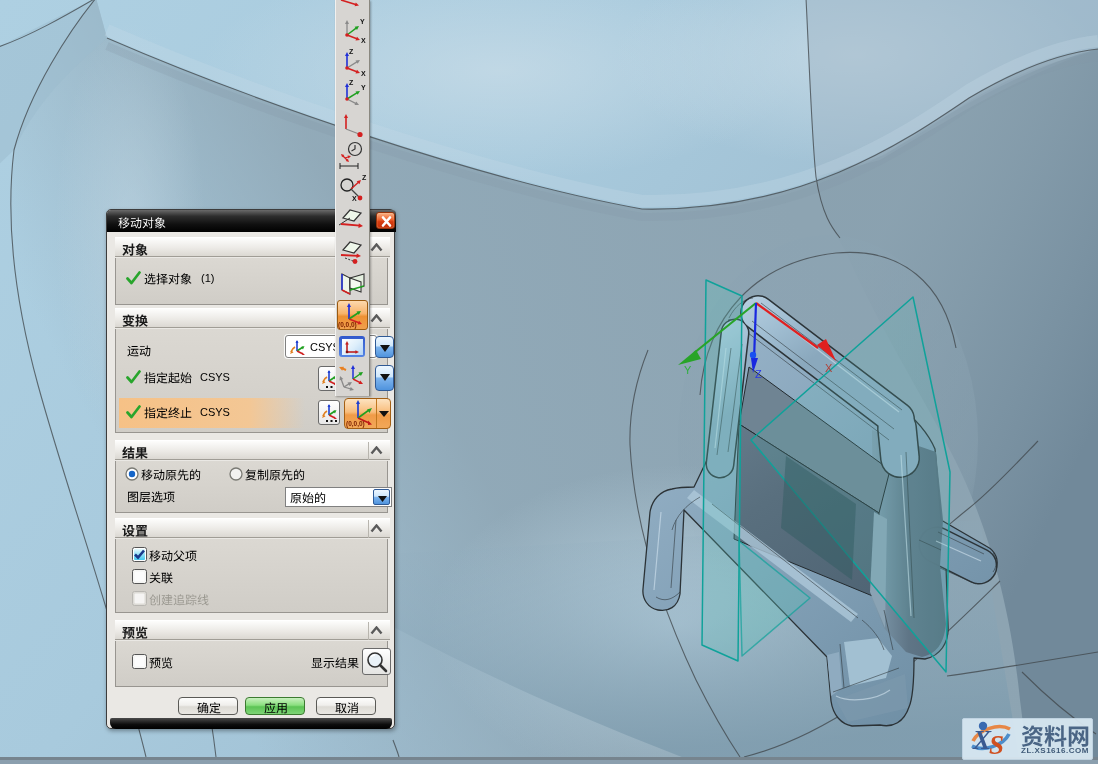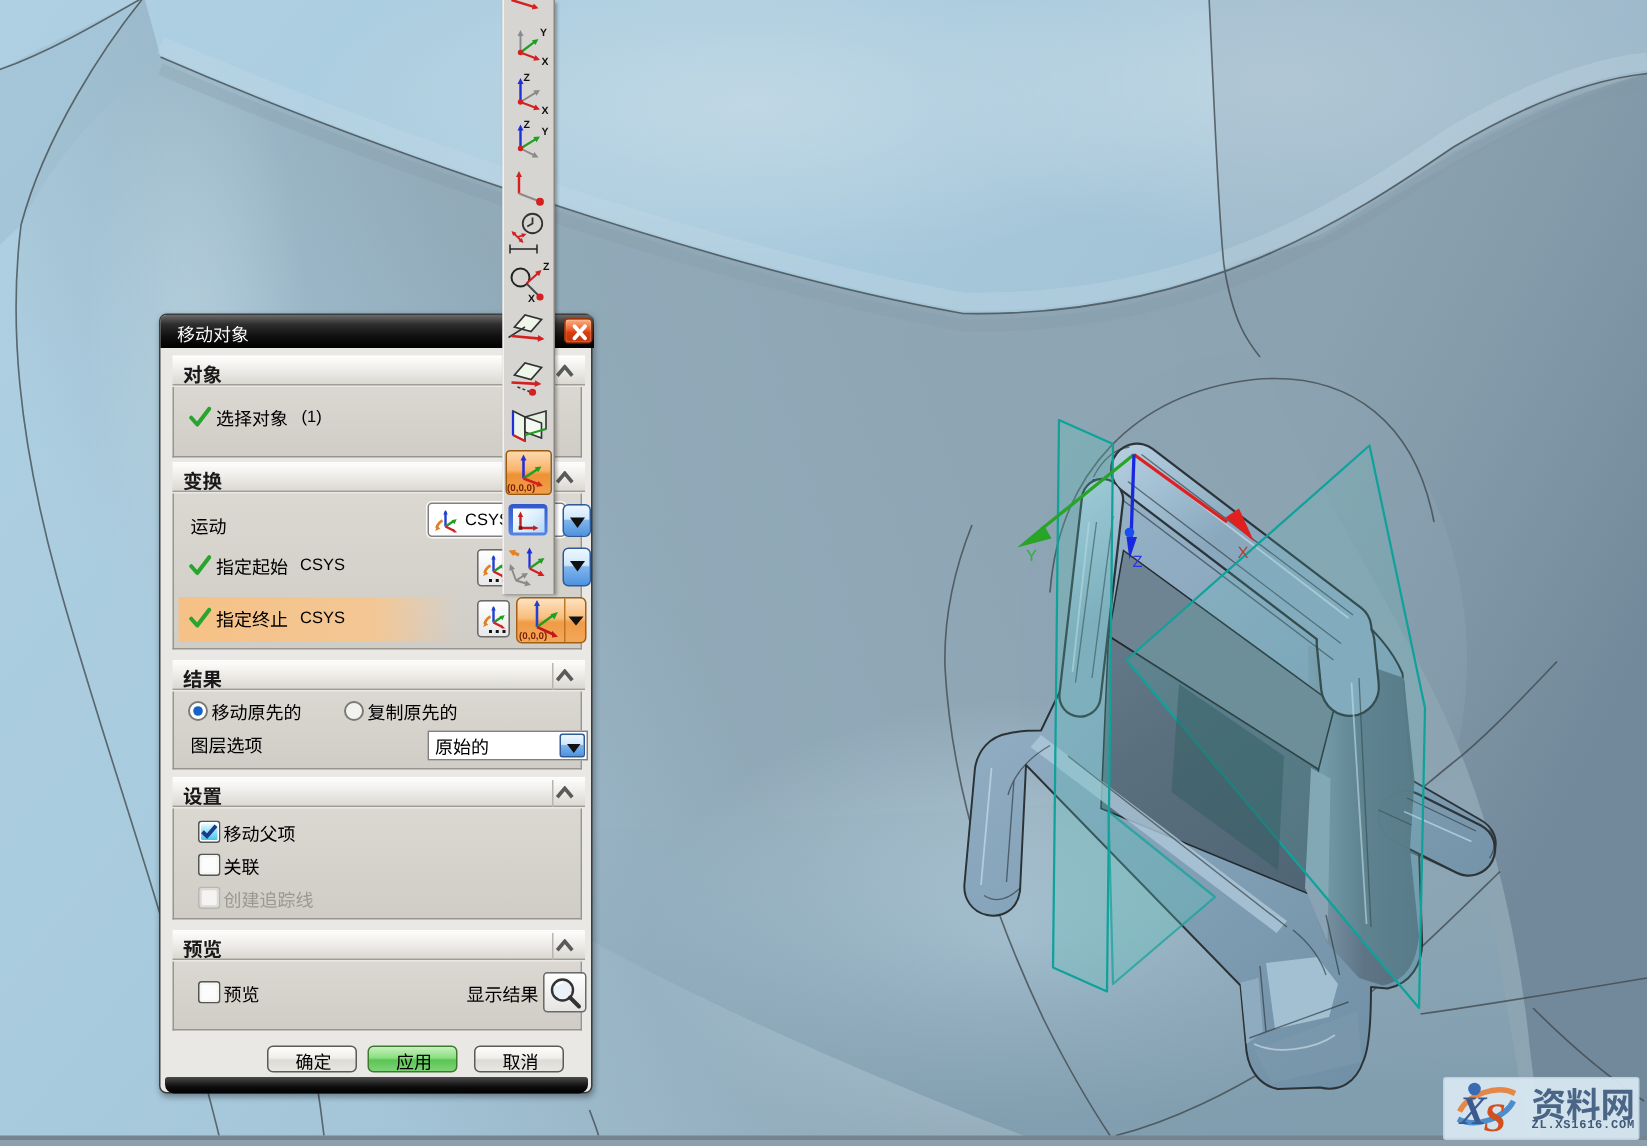--- a/index.html
+++ b/index.html
@@ -218,21 +218,21 @@
  <text x="10" y="32" font-family="Liberation Serif,serif" font-style="italic" font-weight="bold" font-size="27" fill="#3a5a90">X</text>
  <text x="26" y="37" font-family="Liberation Serif,serif" font-style="italic" font-weight="bold" font-size="27" fill="#d05020">S</text>
 </svg>
 <div style="position:absolute;left:1021px;top:719px">
       <svg width="70" height="33" viewBox="0 0 70 33" fill="#4a6585" xmlns="http://www.w3.org/2000/svg">
         <path transform="translate(0.0,25.8) scale(0.023000,-0.023000)" d="M71 744 131 824Q165 812 204 795Q242 778 278 759Q313 740 336 723L274 633Q252 650 218 670Q183 691 145 710Q107 730 71 744ZM43 516Q100 532 178 556Q257 581 338 608L358 506Q287 480 214 454Q141 428 79 406ZM464 842 576 825Q551 751 509 682Q467 614 398 557Q390 570 375 584Q360 599 344 612Q329 626 315 632Q375 677 410 732Q446 788 464 842ZM506 764H844V675H443ZM820 764H838L857 768L945 747Q930 703 911 656Q892 609 875 576L769 603Q782 631 796 672Q810 714 820 750ZM164 374H850V110H726V266H282V99H164ZM444 240H562Q549 174 522 121Q495 68 443 27Q391 -14 304 -44Q218 -73 86 -92Q82 -77 74 -58Q65 -40 54 -22Q43 -4 33 9Q153 22 228 42Q304 62 347 90Q390 119 412 156Q433 193 444 240ZM506 49 576 133Q619 122 670 107Q720 92 772 75Q823 58 868 41Q914 24 947 9L873 -86Q842 -71 798 -54Q754 -36 704 -18Q653 1 602 18Q552 36 506 49ZM593 720H711Q700 664 680 613Q661 562 626 518Q591 474 534 438Q478 402 394 375Q386 394 368 420Q349 447 332 461Q405 482 452 510Q500 538 528 572Q555 605 570 642Q585 680 593 720ZM684 663Q708 618 748 581Q787 544 841 518Q895 492 959 479Q941 463 921 435Q901 407 889 385Q820 406 764 442Q708 479 666 530Q624 580 596 642Z"></path>
         <path transform="translate(23.0,25.8) scale(0.023000,-0.023000)" d="M190 845H300V-87H190ZM38 516H448V404H38ZM168 457 235 424Q222 374 205 318Q188 263 167 208Q146 153 123 104Q100 56 74 20Q69 39 60 62Q50 84 40 106Q29 128 20 144Q50 181 78 236Q107 290 131 348Q155 407 168 457ZM299 399Q307 391 322 374Q338 357 357 336Q376 314 394 292Q411 271 426 254Q440 237 446 228L373 134Q363 156 347 186Q331 215 312 246Q293 278 275 306Q257 334 244 352ZM37 768 121 790Q134 754 144 712Q155 670 162 630Q169 590 172 558L82 534Q81 566 74 606Q68 647 58 690Q49 732 37 768ZM366 795 467 773Q455 732 441 689Q427 646 413 606Q399 567 387 537L311 559Q322 591 332 632Q343 674 352 717Q361 760 366 795ZM745 850H857V-89H745ZM446 224 960 316 978 205 464 112ZM502 714 561 795Q589 779 620 758Q650 737 678 715Q705 693 721 674L659 584Q644 604 618 627Q591 650 561 673Q531 696 502 714ZM457 462 513 548Q543 533 575 512Q607 492 636 472Q665 451 683 432L622 336Q606 355 578 378Q550 400 518 422Q487 445 457 462Z"></path>
         <path transform="translate(46.0,25.8) scale(0.023000,-0.023000)" d="M379 638 485 626Q461 435 410 282Q358 129 267 29Q258 37 241 49Q224 61 206 74Q188 86 175 92Q236 151 276 234Q316 317 341 420Q366 522 379 638ZM653 636 760 625Q735 430 682 275Q629 120 535 20Q525 28 508 40Q491 53 473 65Q455 77 442 84Q505 142 547 226Q589 310 614 414Q640 518 653 636ZM188 498 255 570Q292 531 330 487Q368 443 404 399Q441 355 472 314Q503 274 524 242L452 158Q431 191 401 234Q371 276 335 322Q299 368 262 414Q224 459 188 498ZM470 499 542 565Q581 525 620 478Q660 432 694 384Q729 337 757 292Q785 247 804 209L725 133Q708 171 680 218Q653 264 618 314Q584 363 546 410Q508 458 470 499ZM77 794H880V681H197V-88H77ZM805 794H925V55Q925 5 912 -23Q899 -51 867 -65Q834 -80 785 -84Q736 -88 664 -87Q662 -70 654 -48Q647 -26 638 -4Q629 18 619 34Q651 32 684 31Q716 30 742 30Q767 30 777 30Q792 31 798 37Q805 43 805 57Z"></path>
       </svg>
     </div>
-    <div style="position:absolute;left:1021px;top:747px;font-family:Liberation Mono, monospace;font-size:8px;font-weight:bold;color:#3f5a78;letter-spacing:0.5px">ZL.XS1616.COM</div>
+    <div style="position:absolute;left:1021px;top:747px;font-family:Liberation Sans, sans-serif;font-size:8px;font-weight:bold;color:#3f5a78;letter-spacing:0.5px">ZL.XS1616.COM</div>
     <div style="position:absolute;left:106px;top:209px;width:289px;height:520px;background:#eae8e4;border:1px solid #3c3c3c;border-radius:5px;box-shadow:1px 2px 4px rgba(0,0,0,0.35)">
       <div style="position:absolute;left:0;top:0;width:289px;height:22px;background:linear-gradient(180deg,#6a6a6a 0%,#2e2e2e 28%,#101010 65%,#000 100%);border-radius:4px 4px 0 0"></div>
       <div style="position:absolute;left:11px;top:4px">
         <svg width="49" height="17" viewBox="0 0 49 17" fill="#ffffff" xmlns="http://www.w3.org/2000/svg">
           <path transform="translate(0.0,13.4) scale(0.012000,-0.012000)" d="M199 762H269V-81H199ZM47 553H392V483H47ZM196 527 242 509Q229 456 210 398Q192 341 169 286Q146 230 122 181Q97 132 71 97Q65 113 54 132Q42 152 33 166Q65 207 96 268Q128 329 154 398Q181 466 196 527ZM340 831 387 771Q346 754 294 739Q241 724 186 713Q131 702 79 694Q77 706 70 723Q64 740 57 752Q107 762 160 774Q212 786 260 800Q307 815 340 831ZM266 463Q274 454 292 432Q310 411 330 386Q350 360 367 338Q384 317 391 307L347 247Q340 263 325 288Q310 314 292 342Q275 371 259 395Q243 419 234 433ZM638 840 715 825Q669 756 600 690Q530 623 431 569Q425 577 416 587Q407 597 398 606Q388 615 380 620Q473 666 538 726Q604 785 638 840ZM699 477 776 462Q726 380 644 302Q563 223 443 163Q437 171 428 181Q420 191 411 200Q402 210 394 215Q470 250 530 294Q589 338 632 385Q674 432 699 477ZM606 744H849V680H549ZM827 744H841L854 747L902 723Q870 652 820 596Q769 540 705 498Q641 455 569 424Q497 394 422 374Q416 387 404 404Q393 421 383 432Q452 448 520 475Q588 502 648 540Q708 577 754 625Q800 673 827 731ZM655 385H905V320H595ZM882 385H896L909 388L958 366Q925 267 869 192Q813 118 739 64Q665 11 578 -26Q492 -62 400 -84Q394 -70 383 -52Q372 -34 361 -22Q447 -5 528 27Q610 59 680 108Q749 156 802 222Q854 288 882 373ZM511 589 566 626Q599 607 634 581Q670 555 691 533L632 492Q615 513 580 541Q544 569 511 589ZM559 194 615 232Q653 209 692 178Q732 147 753 122L694 80Q674 105 635 138Q596 170 559 194Z"></path>
           <path transform="translate(12.0,13.4) scale(0.012000,-0.012000)" d="M507 609H909V537H507ZM872 609H945Q945 609 945 602Q945 595 945 586Q945 577 945 571Q940 416 934 310Q929 203 922 134Q916 66 907 28Q898 -10 884 -27Q869 -46 852 -54Q836 -62 812 -65Q789 -67 751 -67Q713 -67 673 -64Q672 -48 666 -27Q660 -6 650 10Q692 6 728 5Q764 4 780 4Q793 4 802 7Q812 10 819 19Q830 31 838 66Q845 102 851 168Q857 235 862 339Q867 443 872 592ZM653 823H727Q726 718 724 614Q721 510 710 410Q700 311 678 221Q656 131 616 55Q577 -21 517 -79Q510 -70 500 -60Q490 -49 479 -40Q468 -30 458 -25Q516 28 552 99Q589 170 610 255Q630 340 639 434Q648 528 650 626Q653 725 653 823ZM89 758H476V691H89ZM54 520H494V451H54ZM348 348 410 365Q429 320 449 268Q469 217 486 169Q503 121 512 86L446 64Q438 100 422 148Q405 197 386 250Q367 302 348 348ZM90 43 84 107 122 134 449 203Q451 188 454 169Q457 150 460 138Q367 117 305 103Q243 89 204 80Q164 70 142 63Q119 56 108 52Q97 48 90 43ZM89 44Q87 52 83 64Q79 77 74 90Q69 104 65 113Q77 117 88 136Q98 154 111 183Q117 197 128 228Q139 260 153 303Q167 346 180 396Q192 445 201 494L275 470Q259 404 238 334Q216 265 192 202Q167 138 142 87V85Q142 85 134 81Q126 77 116 70Q105 64 97 57Q89 50 89 44Z"></path>
           <path transform="translate(24.0,13.4) scale(0.012000,-0.012000)" d="M70 706H410V635H70ZM385 706H398L411 709L460 695Q439 501 390 352Q340 203 266 96Q193 -10 98 -78Q92 -69 83 -57Q74 -45 64 -34Q54 -24 45 -17Q132 40 202 140Q272 240 320 378Q367 516 385 688ZM91 453 144 500Q194 456 246 405Q298 354 346 301Q394 248 432 198Q471 147 495 104L435 49Q413 92 375 144Q337 195 290 249Q244 303 193 356Q142 408 91 453ZM482 599H959V527H482ZM765 840H839V22Q839 -15 829 -34Q819 -54 796 -64Q774 -74 734 -76Q693 -79 630 -79Q628 -68 624 -54Q620 -40 615 -26Q610 -11 605 0Q652 -2 690 -2Q728 -2 741 -2Q754 -1 760 4Q765 9 765 22ZM502 394 563 422Q587 388 610 348Q633 308 650 270Q668 231 676 201L610 168Q602 199 586 238Q569 277 548 318Q526 359 502 394Z"></path>
           <path transform="translate(36.0,13.4) scale(0.012000,-0.012000)" d="M349 384 399 423Q476 379 527 326Q578 272 604 216Q629 161 632 111Q636 61 620 21Q603 -19 569 -40Q543 -58 519 -64Q495 -70 463 -70Q445 -70 422 -70Q400 -69 375 -68Q374 -52 368 -33Q363 -14 355 1Q382 -2 407 -2Q432 -3 450 -3Q470 -3 488 0Q505 3 520 13Q549 32 557 73Q565 114 548 168Q530 221 482 278Q433 334 349 384ZM456 330 509 303Q477 275 433 248Q389 222 338 198Q288 175 238 156Q187 137 140 124Q133 136 120 152Q108 168 98 177Q159 191 227 215Q295 239 356 269Q416 299 456 330ZM531 235 585 206Q545 169 490 134Q436 100 374 70Q313 39 250 14Q187 -10 129 -27Q121 -13 108 4Q95 21 84 30Q142 44 205 66Q268 87 328 114Q389 141 441 172Q493 203 531 235ZM313 773H608V713H313ZM515 619 576 600Q536 507 465 441Q394 375 302 330Q209 284 103 254Q100 262 93 272Q86 283 78 293Q71 303 65 310Q169 334 258 374Q347 415 414 476Q480 536 515 619ZM801 396 861 351Q821 324 774 297Q726 270 678 246Q630 222 589 204L542 244Q583 263 630 289Q678 315 723 344Q768 372 801 396ZM231 578V470H775V578ZM160 636H849V411H160ZM341 844 420 828Q365 753 287 677Q209 601 102 538Q97 547 88 557Q79 567 70 576Q60 585 52 590Q119 627 174 670Q229 713 272 758Q314 803 341 844ZM581 773H597L609 777L660 743Q644 716 622 686Q601 656 577 630Q553 604 531 584Q521 592 505 602Q489 613 476 620Q496 638 516 662Q537 686 554 712Q571 738 581 759ZM703 306Q720 259 754 206Q788 154 838 108Q888 63 953 36Q945 29 935 18Q925 6 916 -6Q908 -18 903 -29Q837 4 786 56Q735 107 700 164Q665 222 646 271Z"></path>
         </svg>
       </div>

